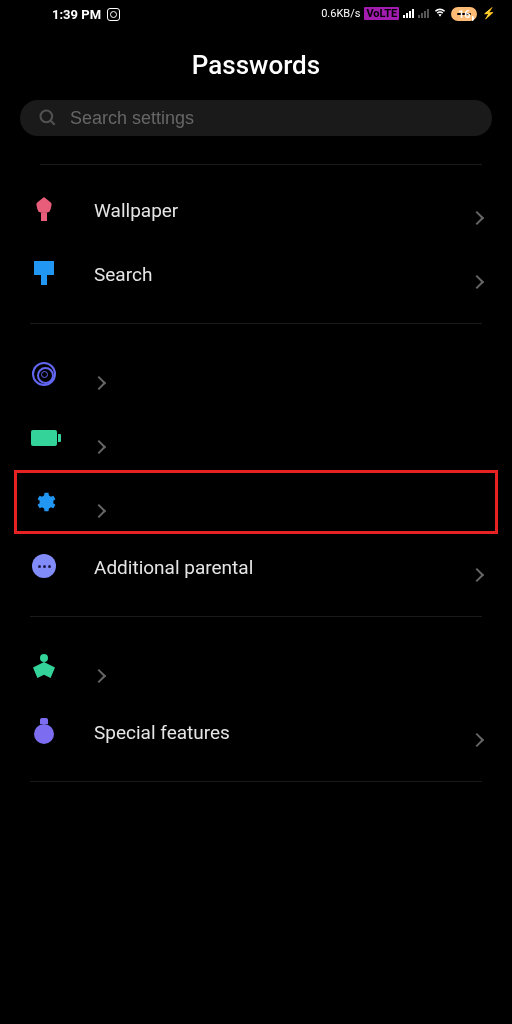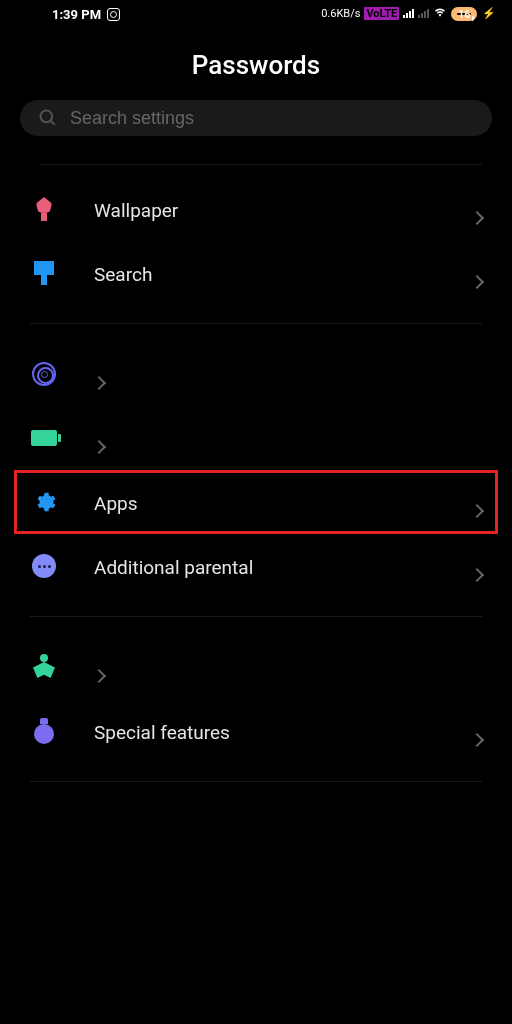--- a/index.html
+++ b/index.html
@@ -488,21 +488,20 @@
     <div class="chevron"></div>
   </div>
   <div class="settings-item highlighted">
     <div class="item-icon">
       <div class="apps-icon">
         <svg viewBox="0 0 24 24" fill="#2196f3">
             <path d="M12 8a4 4 0 100 8 4 4 0 000-8zm9.4 4a7.7 7.7 0 00-.1-1.2l2.1-1.6-2-3.5-2.5 1a7.6 7.6 0 00-2-1.2l-.4-2.7h-4l-.4 2.7a7.6 7.6 0 00-2 1.2l-2.5-1-2 3.5 2.1 1.6a7.7 7.7 0 000 2.4l-2.1 1.6 2 3.5 2.5-1a7.6 7.6 0 002 1.2l.4 2.7h4l.4-2.7a7.6 7.6 0 002-1.2l2.5 1 2-3.5-2.1-1.6c.1-.4.1-.8.1-1.2z"></path>
           </svg>
       </div>
     </div>
-    <div class="item-label">Apps</div>
     <div class="chevron"></div>
   </div>
   <div class="settings-item">
     <div class="item-icon">
         <div class="more-icon">
           <span></span>
           <span></span>
           <span></span>
         </div>
       </div>

